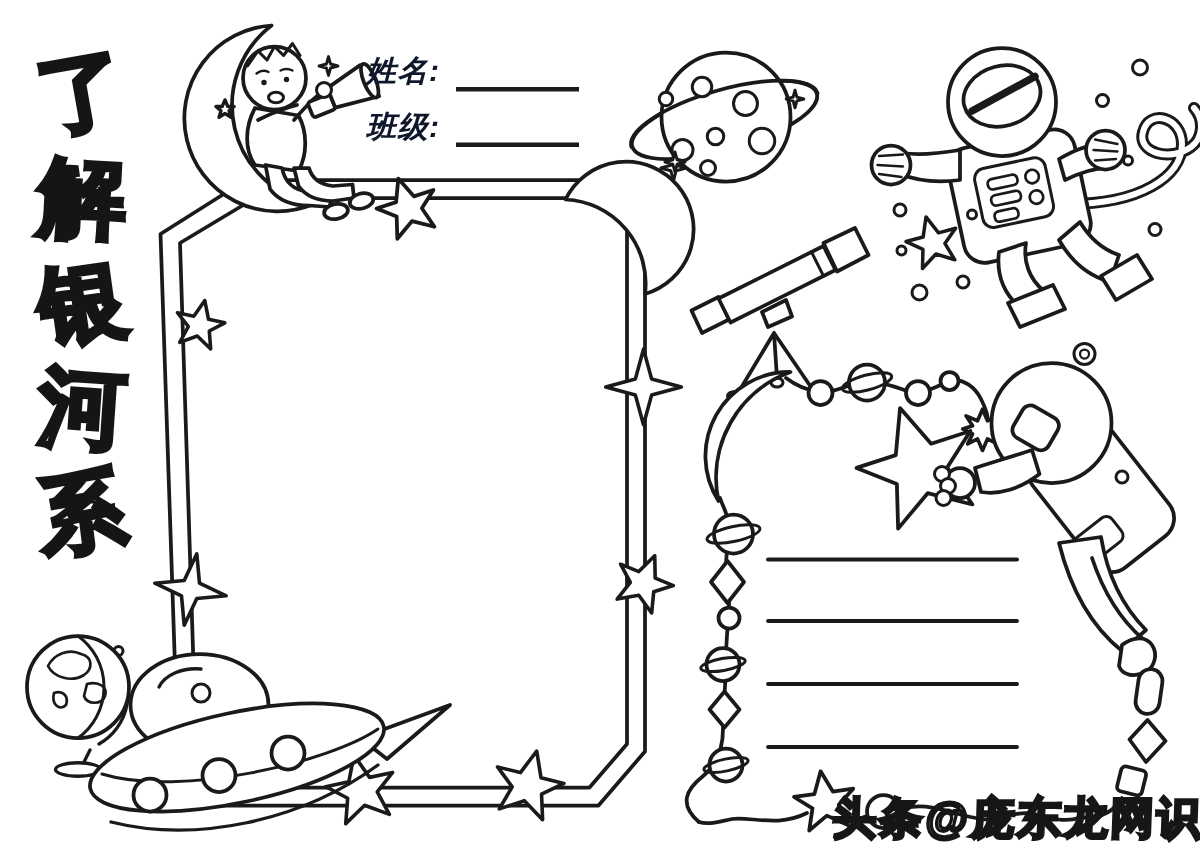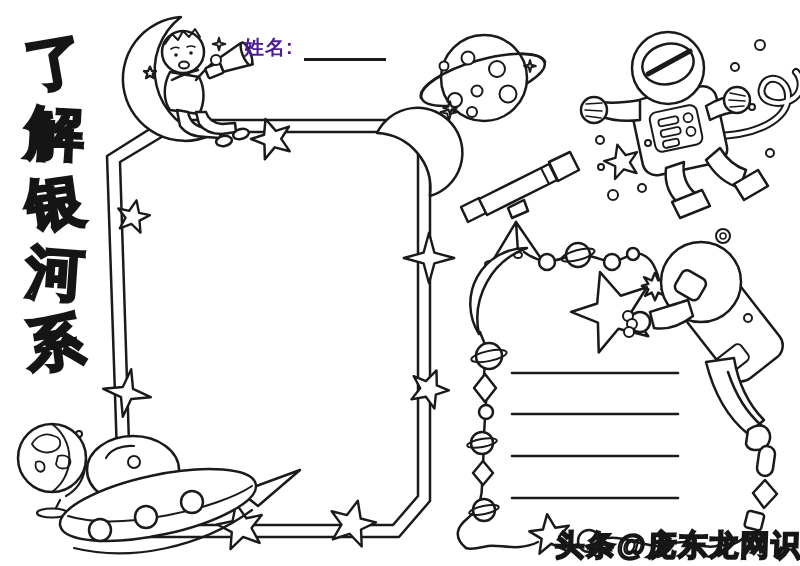--- a/index.html
+++ b/index.html
@@ -17,21 +17,21 @@
   .title-char{height:70px;line-height:70px;font-size:58px;font-weight:900;
               color:#fff;-webkit-text-stroke:3px #151515;text-align:center;}
   .title-char:nth-child(1){transform:rotate(-10deg);}
   .title-char:nth-child(2){transform:rotate(3deg);}
   .title-char:nth-child(3){transform:rotate(-8deg);}
   .title-char:nth-child(4){transform:rotate(4deg);}
   .title-char:nth-child(5){transform:rotate(-7deg);}
 
   .form{position:absolute;left:244px;top:34px;z-index:3;}
   .form-row{display:flex;align-items:flex-end;gap:10px;margin-bottom:10px;}
-  .form-label{font-size:20px;font-weight:700;color:#4c1d95;letter-spacing:1px;}
+  .form-label{font-size:20px;font-weight:700;color:#0f172a;letter-spacing:1px;font-style:italic;}
   .blank-line{display:inline-block;width:82px;height:16px;border-bottom:3px solid #1b1b1b;}
 
   .watermark{position:absolute;right:-2px;bottom:0;z-index:4;font-size:29px;font-weight:900;
              color:#fff;-webkit-text-stroke:2.2px #161616;letter-spacing:2px;
              transform:skewX(-2deg);}
 </style>
 </head>
 <body>
 
 <div class="page">
@@ -238,17 +238,21 @@
     <div class="title-char">银</div>
     <div class="title-char">河</div>
     <div class="title-char">系</div>
   </div>
 
   <div class="form">
     <div class="form-row">
       <span class="form-label">姓名:</span>
       <span class="blank-line"></span>
     </div>
+    <div class="form-row">
+      <span class="form-label">班级:</span>
+      <span class="blank-line"></span>
+    </div>
   </div>
 
   <div class="watermark">头条@庞东龙网识</div>
 
 </div>
 
 </body></html>

